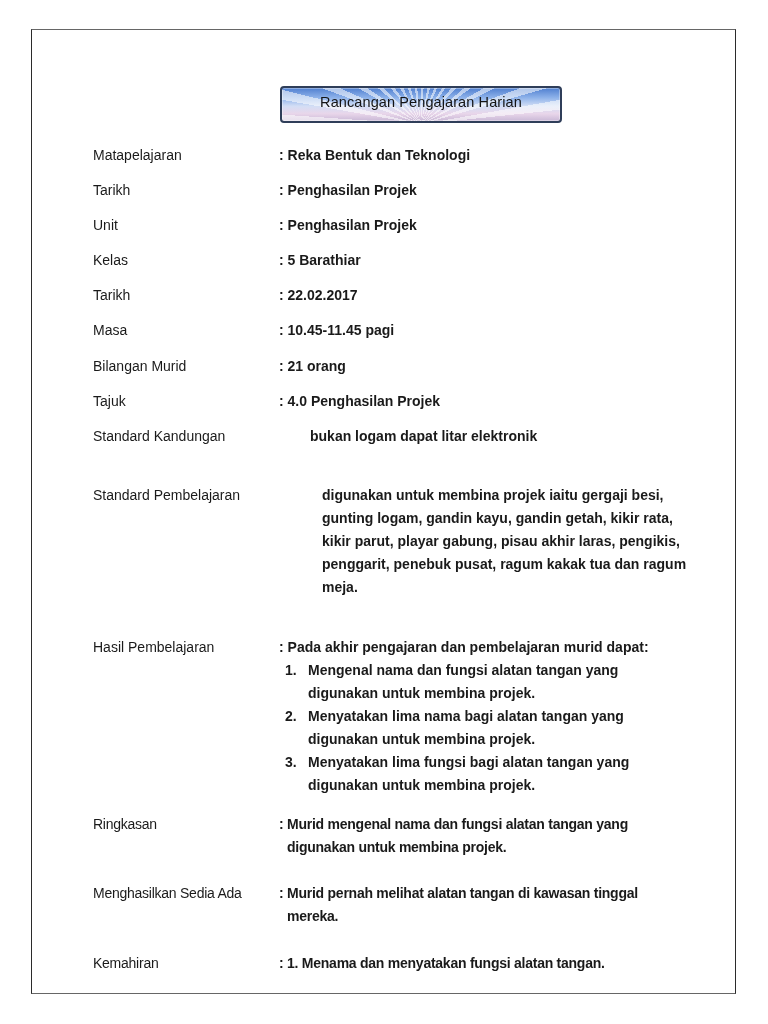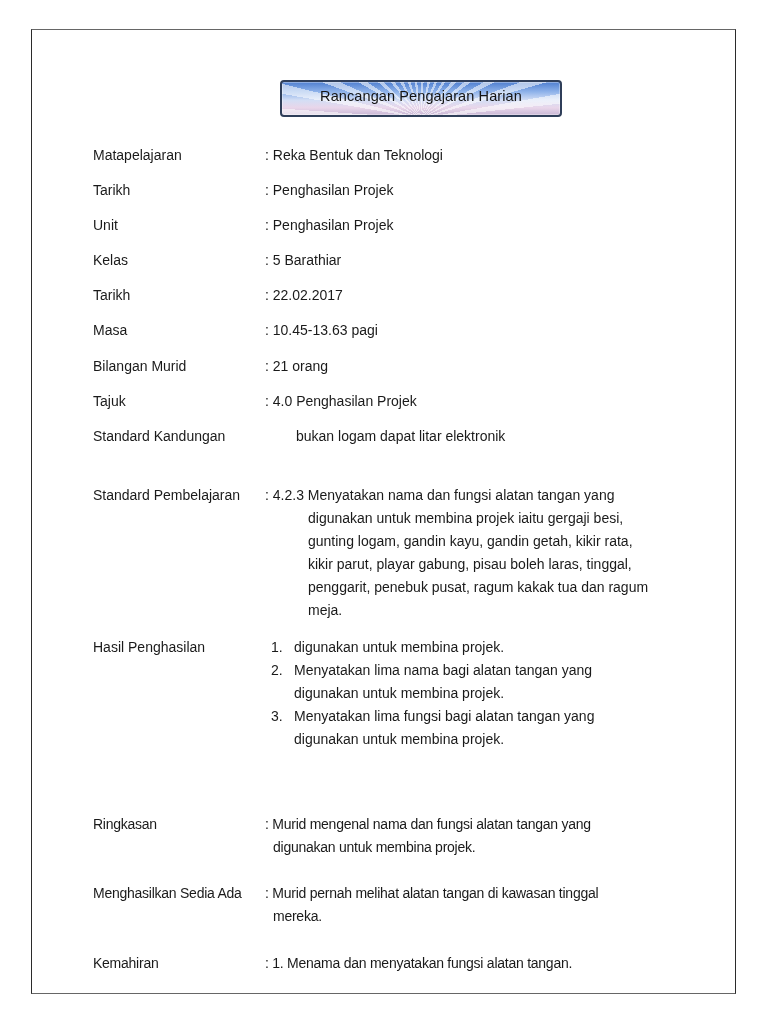--- a/index.html
+++ b/index.html
@@ -22,21 +22,21 @@
       width: 705px;
       height: 965px;
       border: 1.5px solid #2b2b2b;
       border-top-color: #666;
       border-bottom-color: #666;
       box-sizing: border-box;
     }
     .title-box {
       position: absolute;
       left: 280px;
-      top: 80px;
+      top: 86px;
       width: 282px;
       height: 37px;
       border: 2px solid #2f3e59;
       border-radius: 4px;
       box-sizing: border-box;
       background:
         repeating-conic-gradient(from 0deg at 50% 110%, rgba(255,255,255,0.55) 0deg 4deg, rgba(255,255,255,0) 4deg 10deg),
         linear-gradient(180deg, #4f7fd0 0%, #8fb3ea 30%, #d3def5 55%, #e9d6ea 78%, #c9b8d6 100%);
       display: flex;
       align-items: center;
@@ -59,23 +59,24 @@
     }
     .row .label {
       position: absolute;
       left: 93px;
       top: 0;
       white-space: nowrap;
       text-align: right;
     }
     .row .value {
       position: absolute;
-      left: 265px;
+      left: 279px;
       top: 0;
       width: 420px;
+      font-weight: bold;
     }
     .value .line {
       display: block;
       white-space: nowrap;
     }
     .indent-a { padding-left: 31px; }
     .indent-b { padding-left: 43px; }
     .indent-d { padding-left: 8px; }
     .ol-item {
       display: block;
@@ -114,55 +115,56 @@
 <div class="row" style="top:249px;">
   <span class="label">Kelas</span>
   <span class="value">: 5 Barathiar</span>
 </div>
 <div class="row" style="top:284px;">
   <span class="label">Tarikh</span>
   <span class="value">: 22.02.2017</span>
 </div>
 <div class="row" style="top:319px;">
   <span class="label">Masa</span>
-  <span class="value">: 10.45-13.63 pagi</span>
+  <span class="value">: 10.45-11.45 pagi</span>
 </div>
 <div class="row" style="top:355px;">
   <span class="label">Bilangan Murid</span>
   <span class="value">: 21 orang</span>
 </div>
 <div class="row" style="top:390px;">
   <span class="label">Tajuk</span>
   <span class="value">: 4.0 Penghasilan Projek</span>
 </div>
 
 <div class="row" style="top:425px;">
   <span class="label">Standard Kandungan</span>
   <span class="value">
     <span class="line indent-a">bukan logam dapat litar elektronik</span>
   </span>
 </div>
 
 <div class="row" style="top:484px;">
   <span class="label">Standard Pembelajaran</span>
   <span class="value">
-    <span class="line">: 4.2.3 Menyatakan nama dan fungsi alatan tangan yang</span>
     <span class="line indent-b">digunakan untuk membina projek iaitu gergaji besi,</span>
     <span class="line indent-b">gunting logam, gandin kayu, gandin getah, kikir rata,</span>
-    <span class="line indent-b">kikir parut, playar gabung, pisau boleh laras, tinggal,</span>
+    <span class="line indent-b">kikir parut, playar gabung, pisau akhir laras, pengikis,</span>
     <span class="line indent-b">penggarit, penebuk pusat, ragum kakak tua dan ragum</span>
     <span class="line indent-b">meja.</span>
   </span>
 </div>
 
 <div class="row" style="top:636px;">
-  <span class="label">Hasil Penghasilan</span>
+  <span class="label">Hasil Pembelajaran</span>
   <span class="value">
+    <span class="line">: Pada akhir pengajaran dan pembelajaran murid dapat:</span>
     <span class="ol-item">
       <span class="num">1.</span>
+      <span class="line">Mengenal nama dan fungsi alatan tangan yang</span>
       <span class="line">digunakan untuk membina projek.</span>
     </span>
     <span class="ol-item">
       <span class="num">2.</span>
       <span class="line">Menyatakan lima nama bagi alatan tangan yang</span>
       <span class="line">digunakan untuk membina projek.</span>
     </span>
     <span class="ol-item">
       <span class="num">3.</span>
       <span class="line">Menyatakan lima fungsi bagi alatan tangan yang</span>

